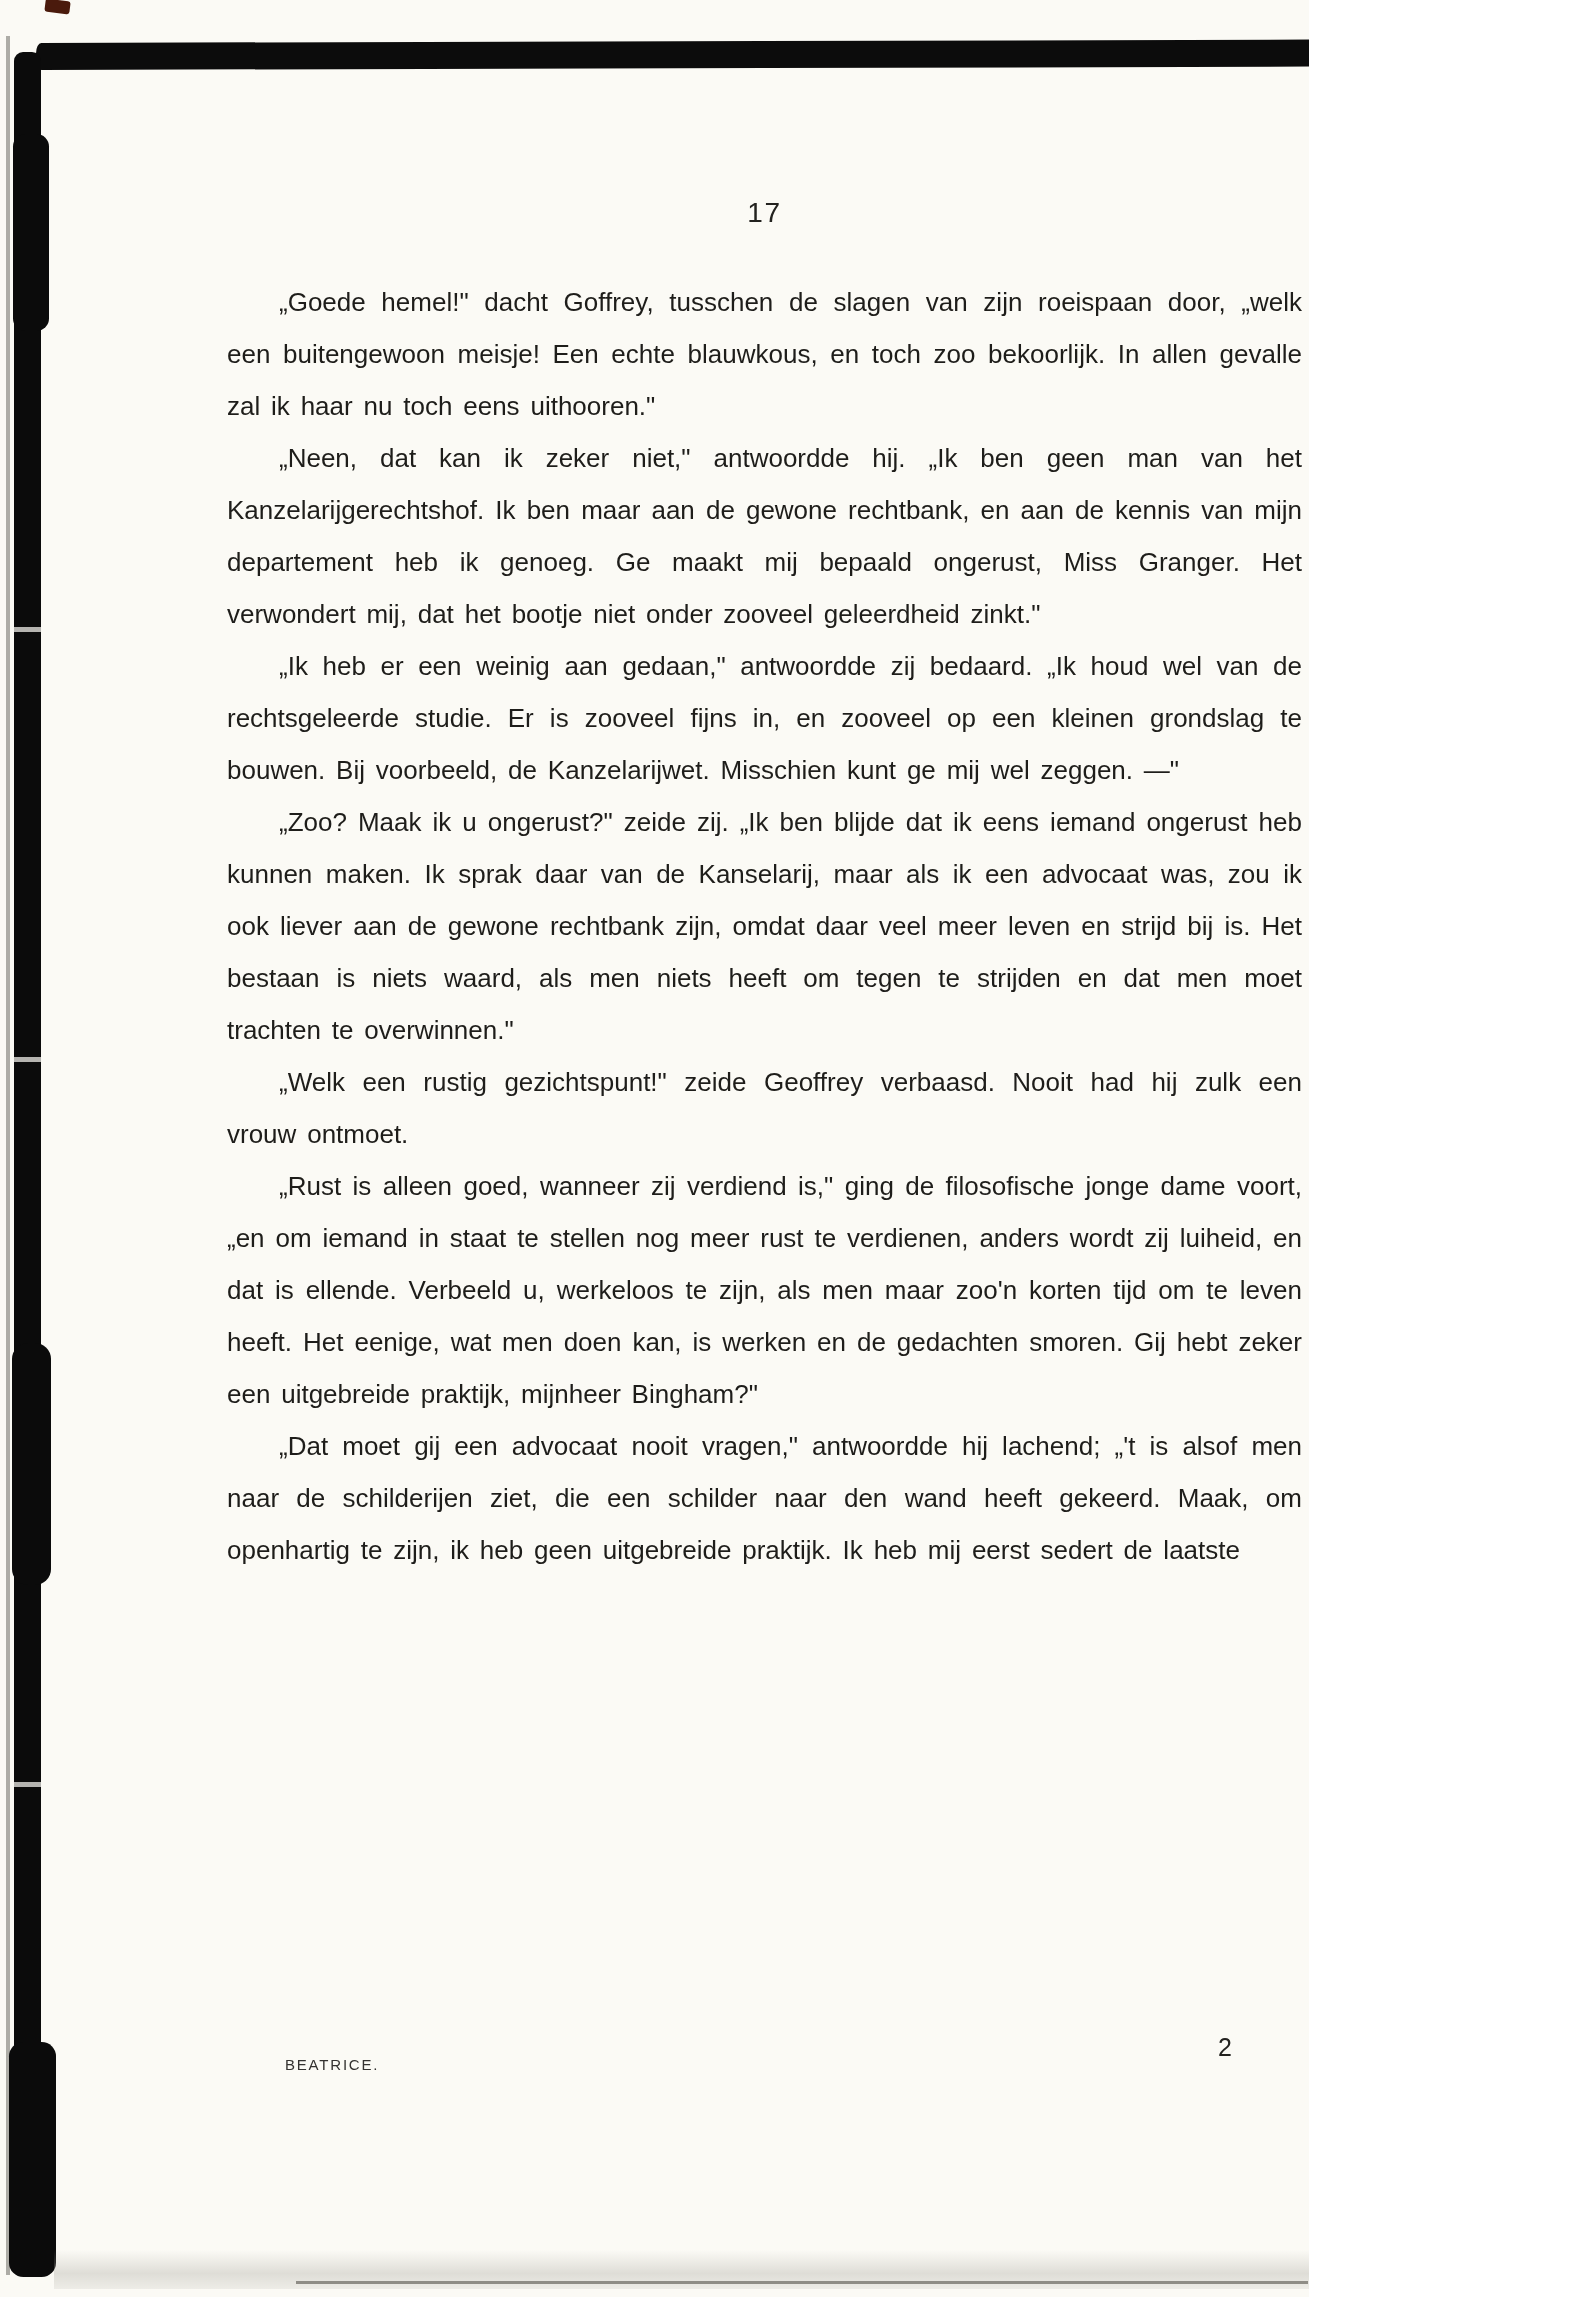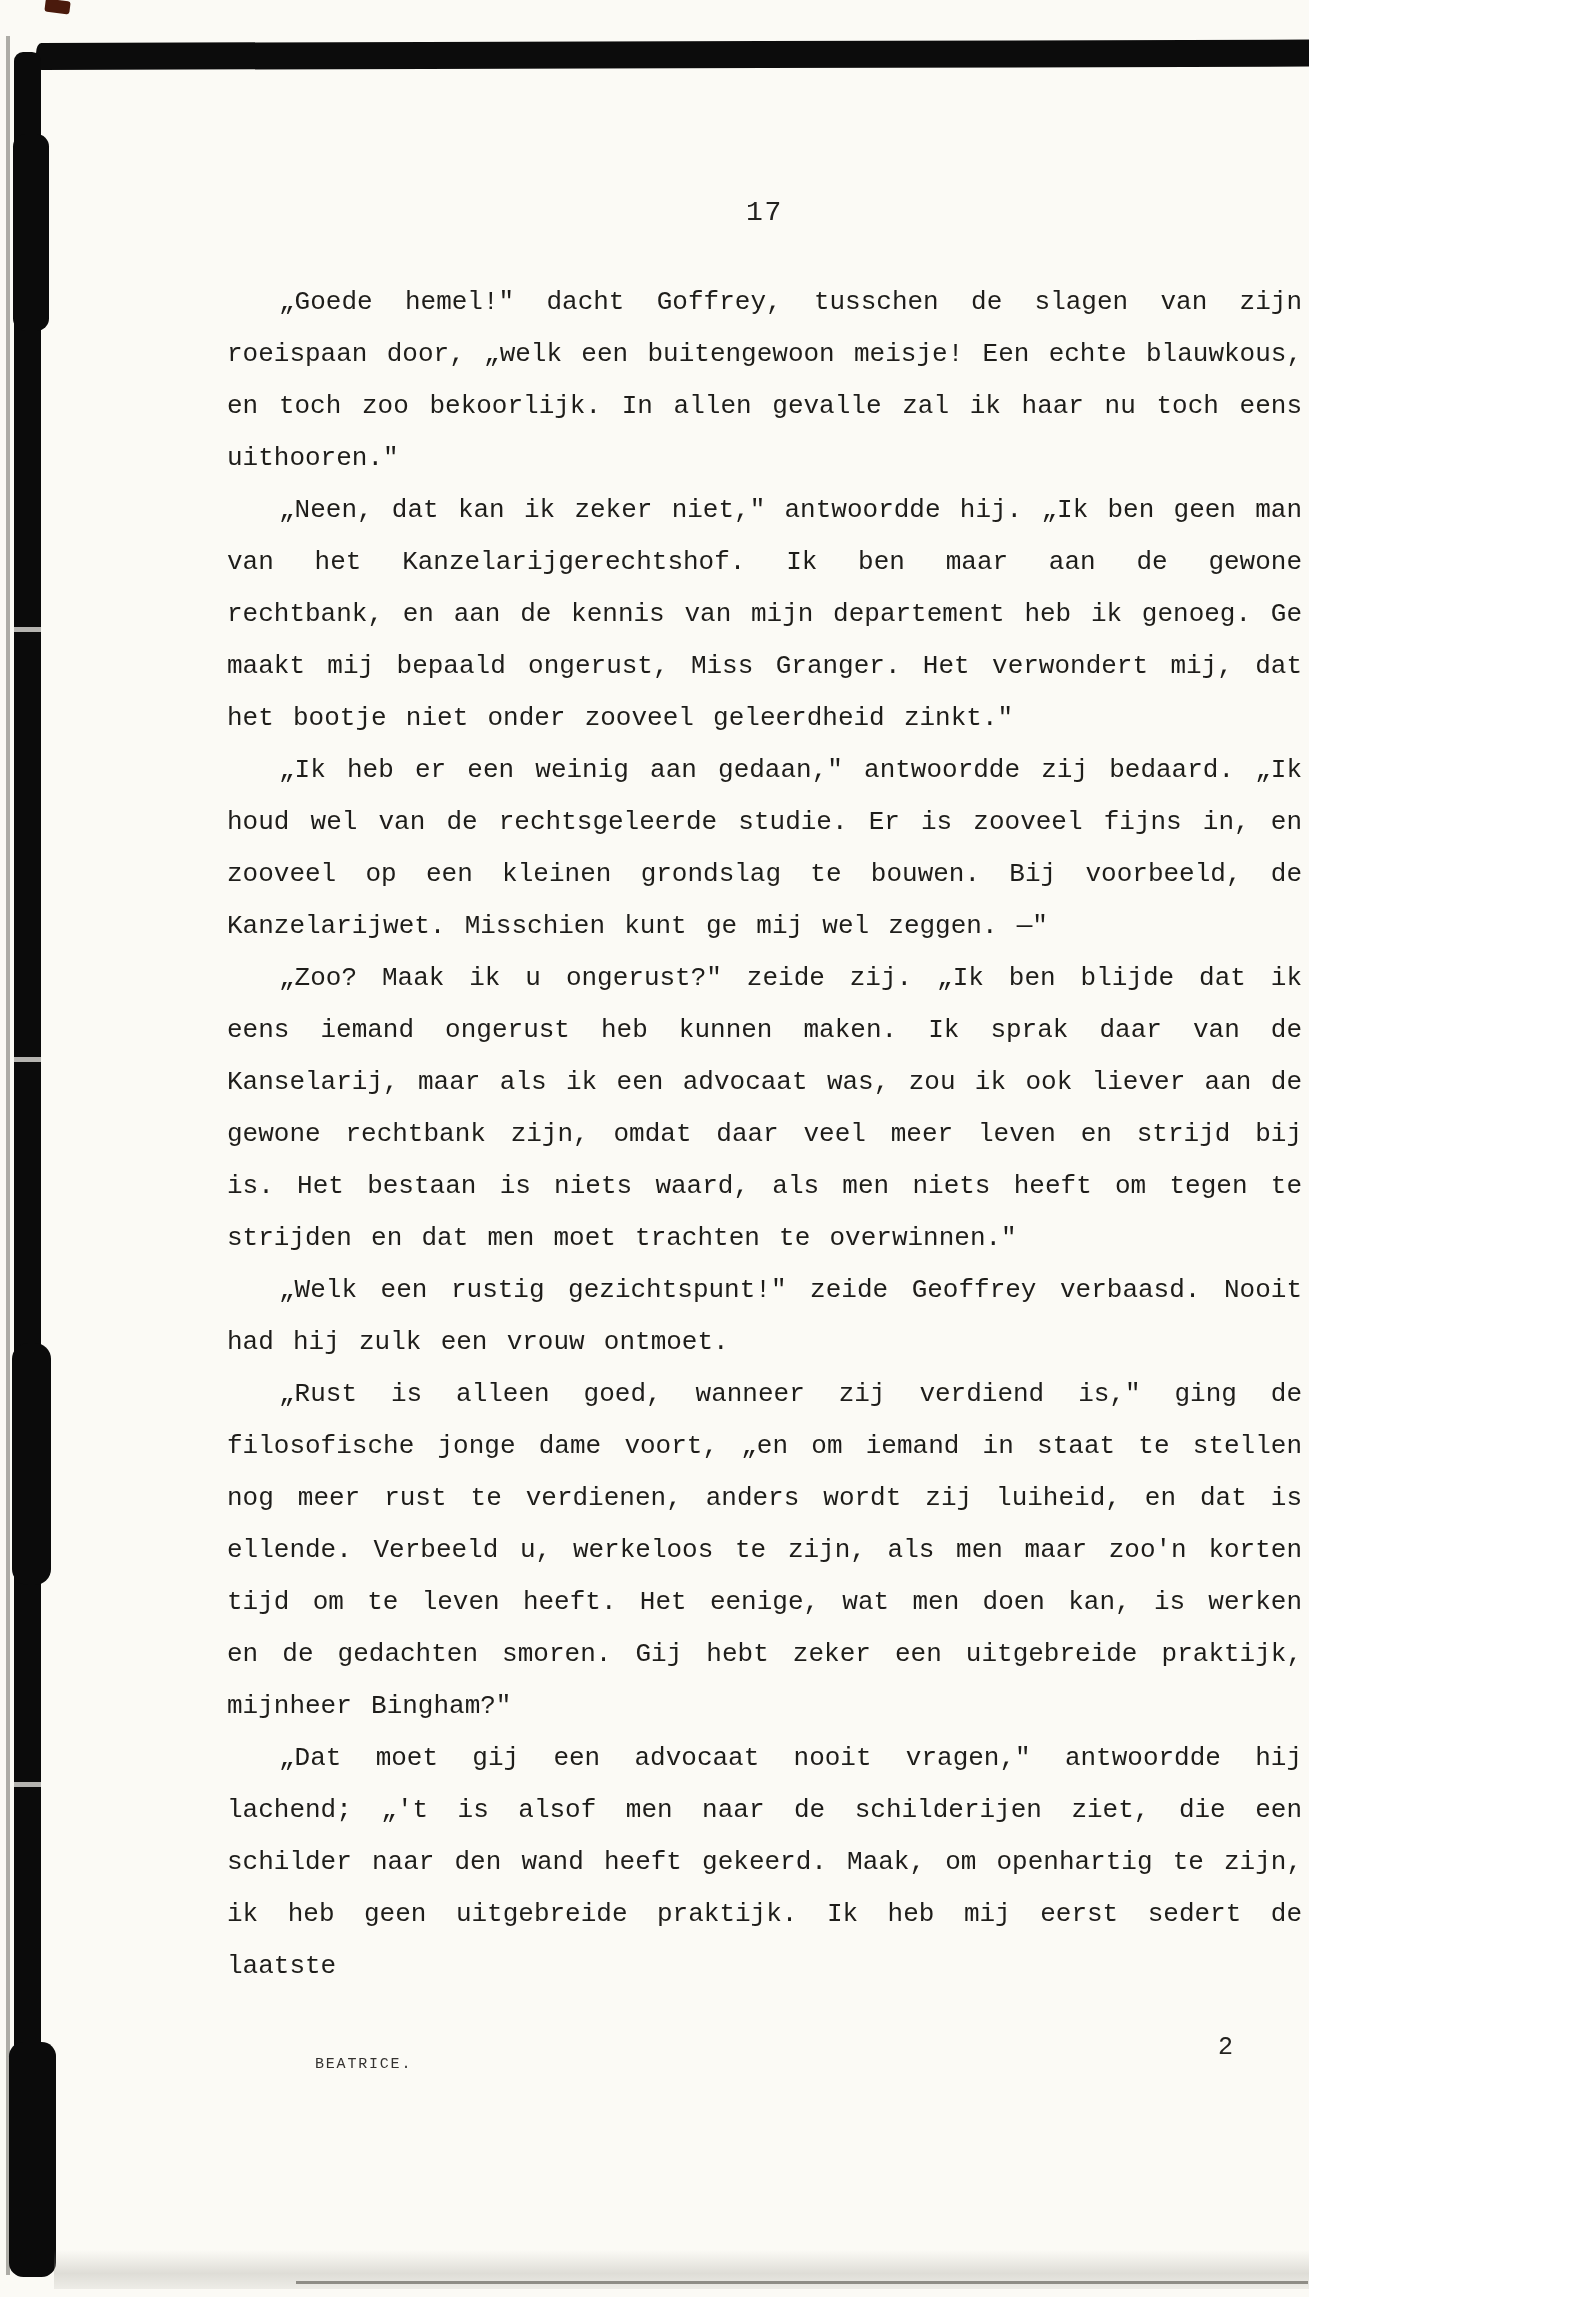--- a/index.html
+++ b/index.html
@@ -6,21 +6,21 @@
     margin: 0;
     padding: 0;
     background: #ffffff;
   }
   .scan {
     position: relative;
     width: 1309px;
     height: 2297px;
     background: #fbfaf5;
     overflow: hidden;
-    font-family: Liberation Mono, monospace;
+    font-family: Liberation Sans, sans-serif;
   }
 
   
   .edge-top {
     position: absolute;
     left: 36px; top: 41px;
     width: 1488px; height: 27px;
     background: linear-gradient(90deg, #0c0c0c 0%, #0c0c0c 94%, rgba(12,12,12,0.35) 100%);
     border-radius: 5.4px / 10.7px;
     transform: rotate(-0.15deg);
@@ -142,21 +142,20 @@
   .text-block p {
     margin: 0;
     text-indent: 52px;
   }
   .footer-signature {
     position: absolute;
     left: 285px; top: 2056px;
     font-size: 15px;
     letter-spacing: 1.8px;
     color: #343230;
-    margin-left: 30px;
   }
   .footer-sheet-number {
     position: absolute;
     left: 1218px; top: 2033px;
     font-size: 25px;
     color: #23221f;
   }
 </style>
 </head>
 <body>

